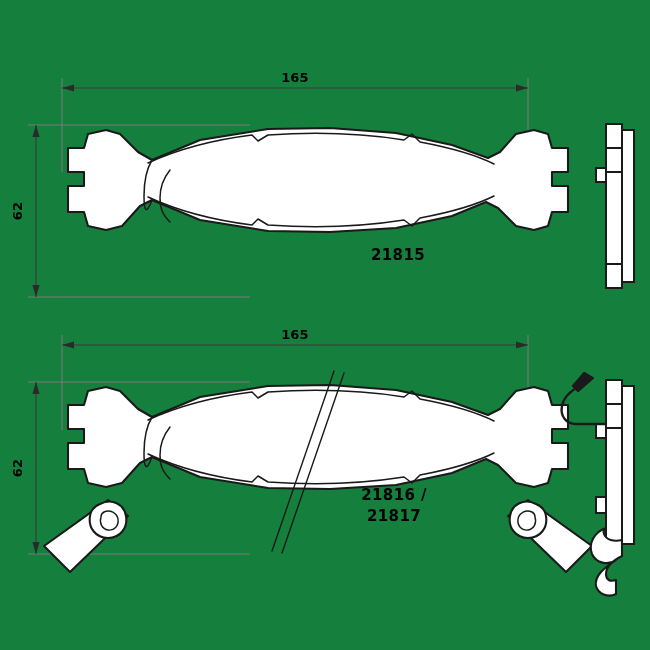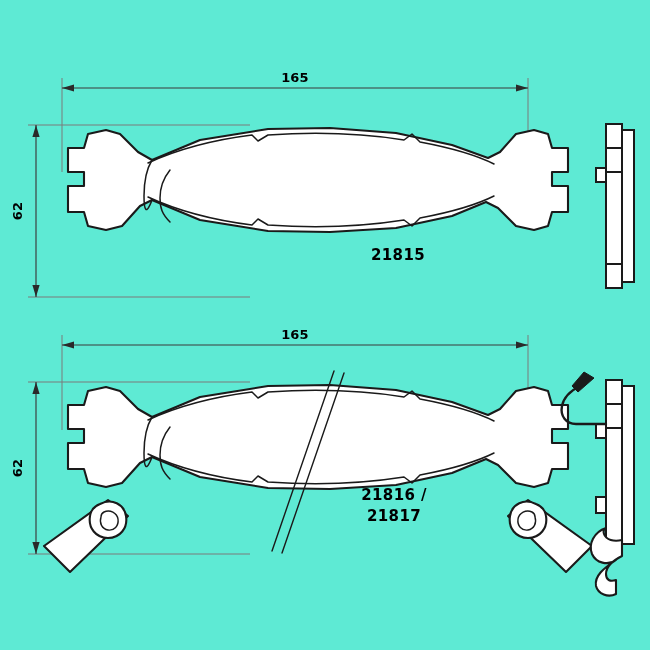--- a/index.html
+++ b/index.html
@@ -11,21 +11,21 @@
   body {
     width: 650px;
     height: 650px;
     overflow: hidden;
     font-family: "Liberation Sans", sans-serif;
   }
   #drawing-root {
     position: relative;
     width: 650px;
     height: 650px;
-    background: #5eead4;
+    background: #15803d;
   }
   svg.drawing-canvas {
     display: block;
     width: 650px;
     height: 650px;
   }
   .pad-outline {
     fill: #ffffff;
     stroke: #1a1a1a;
     stroke-width: 2.1;

